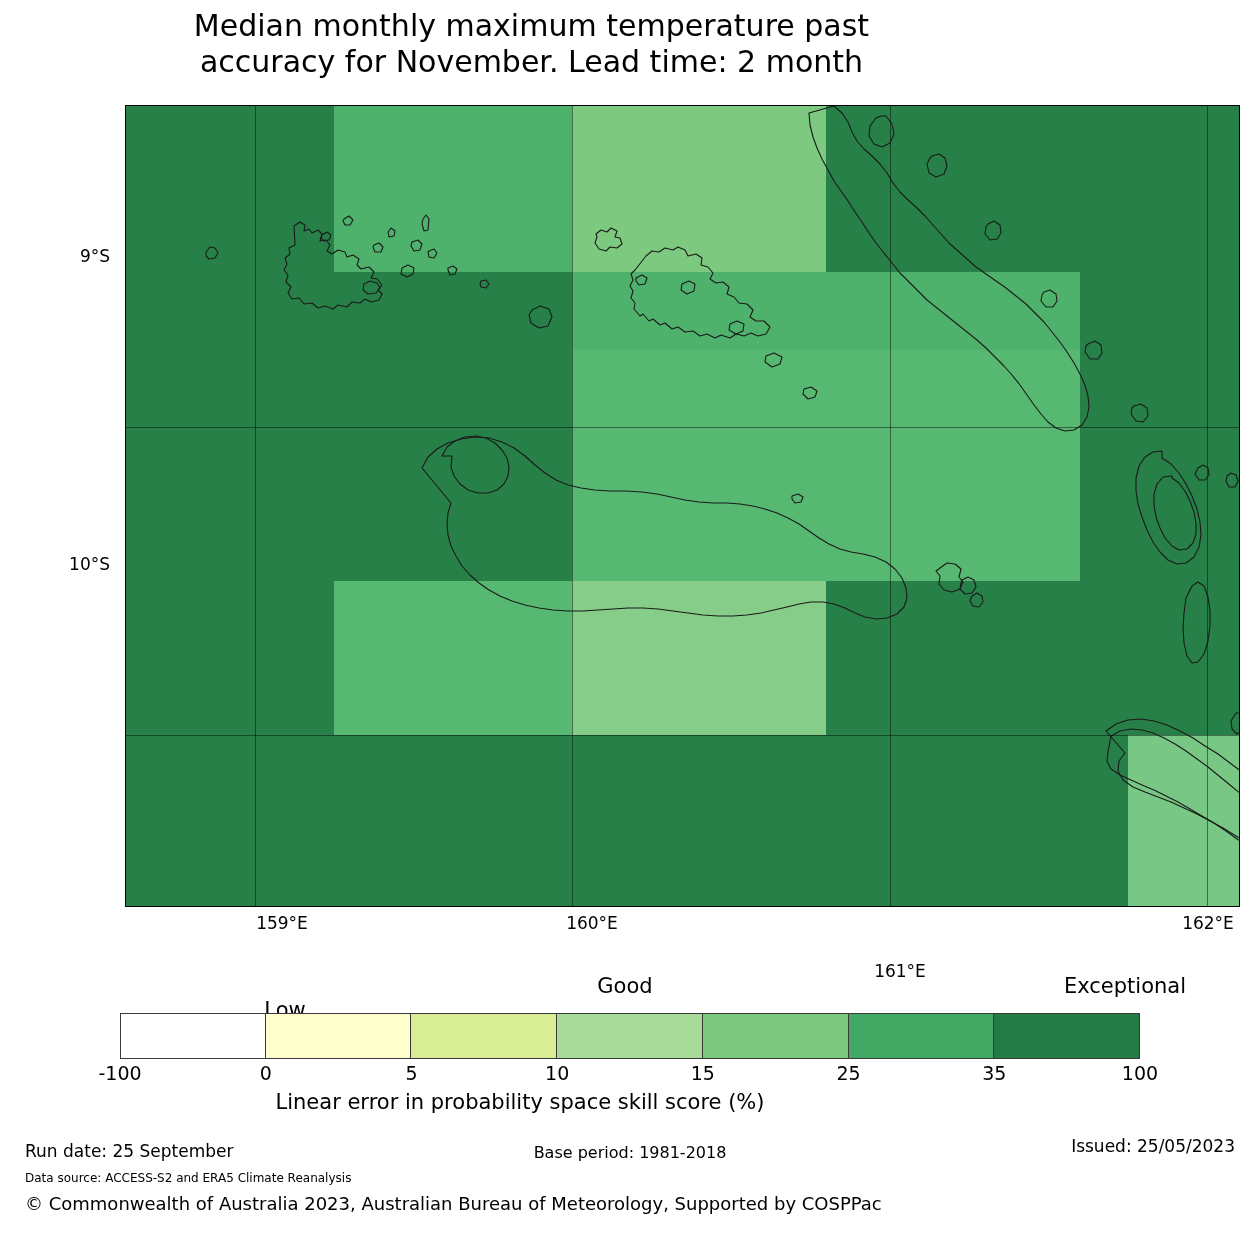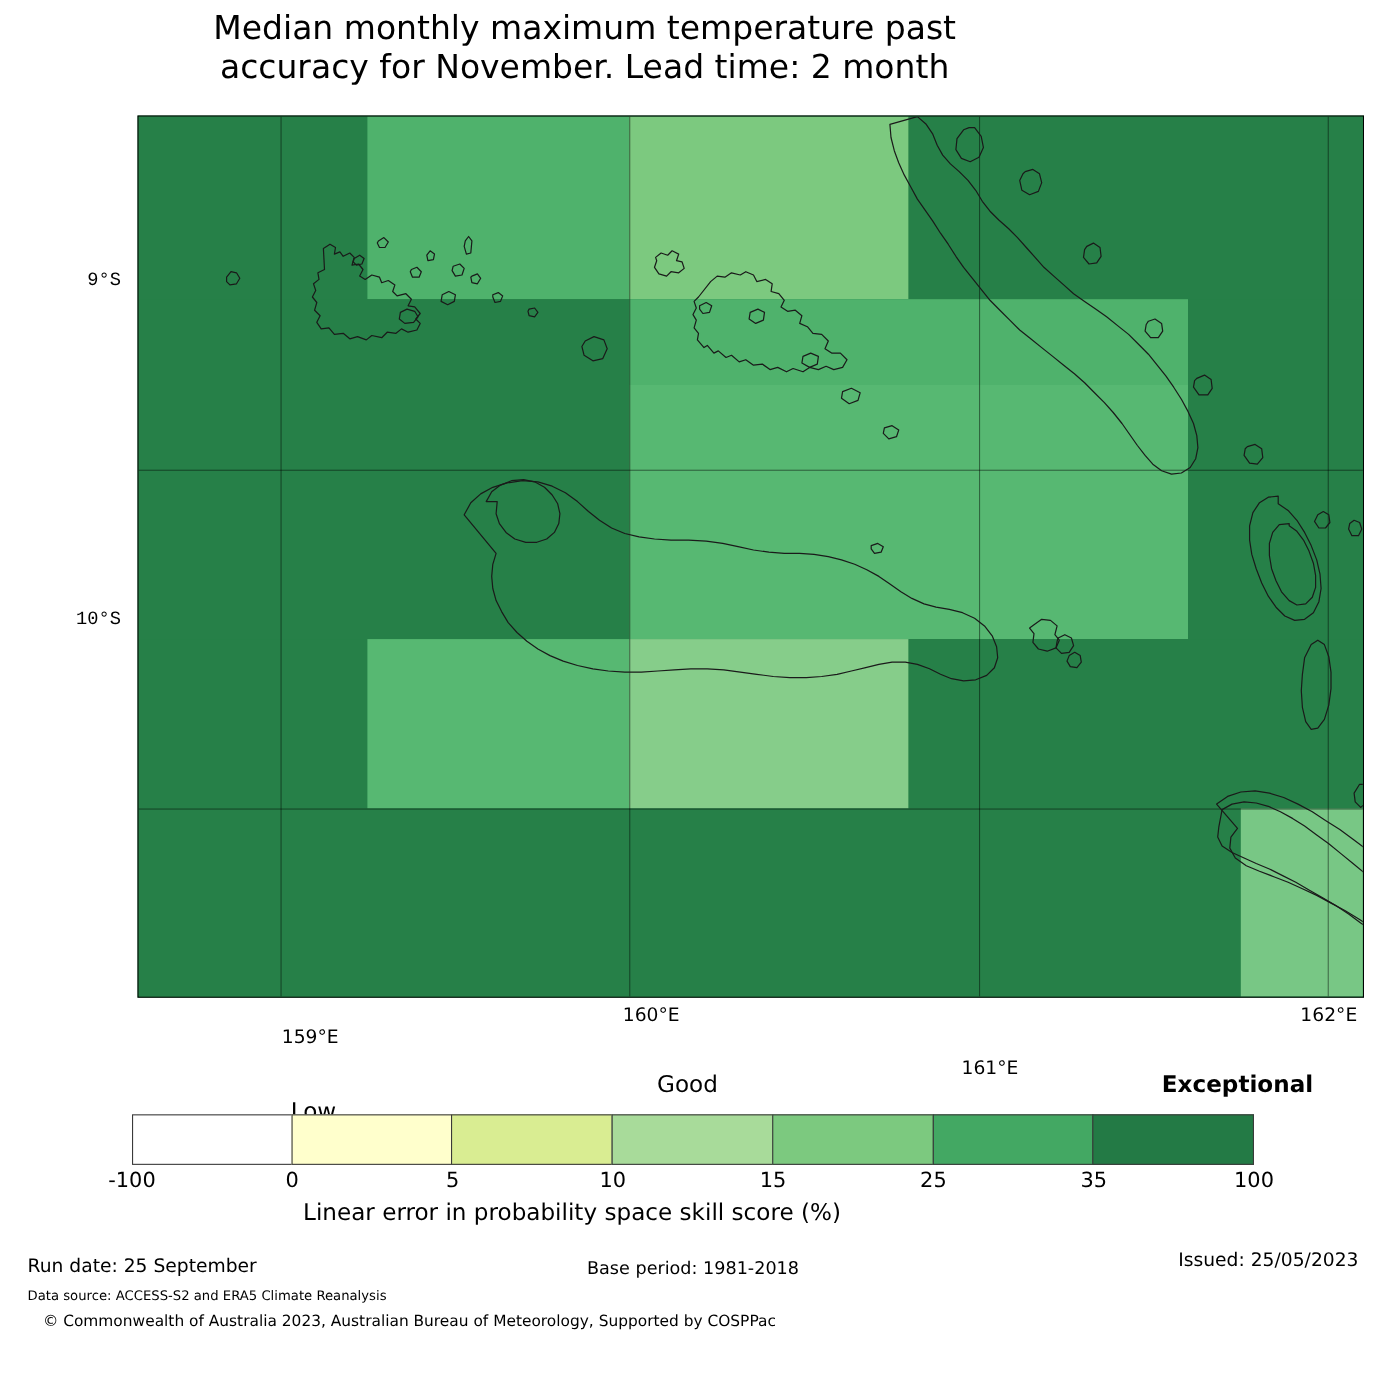--- a/index.html
+++ b/index.html
@@ -32,52 +32,52 @@
     box-sizing:content-box;
   }
   .cell{position:absolute;}
   .gridline-h{position:absolute;left:0;width:100%;height:1px;background:rgba(0,0,0,0.45);}
   .gridline-v{position:absolute;top:0;width:1px;height:100%;background:rgba(0,0,0,0.45);}
   .coast{position:absolute;left:0;top:0;width:1113px;height:800px;}
   .coast path,.coast polyline{fill:none;stroke:#1a1a1a;stroke-width:1.1;
     stroke-linejoin:round;stroke-linecap:round;vector-effect:non-scaling-stroke;}
 
   
-  .ytick{position:absolute;text-align:right;font-size:17px;width:110px;font-family:Liberation Mono, monospace;}
+  .ytick{position:absolute;text-align:right;font-size:17px;width:110px;}
   .xtick{position:absolute;text-align:center;font-size:17px;width:120px;}
 
   
   .cbar-wrap{position:absolute;left:120px;top:1013px;width:1020px;height:46px;}
   .cbar-seg{position:absolute;top:0;height:46px;border:1px solid #3a3a3a;
     box-sizing:border-box;margin-left:-1px;}
   .cbar-seg:first-child{margin-left:0;}
   .cbar-tick{position:absolute;top:1062px;font-size:19px;text-align:center;width:120px;}
   .cbar-cat{position:absolute;font-size:21px;text-align:center;width:260px;}
   .cbar-axislabel{position:absolute;left:0;top:1090px;width:1040px;text-align:center;font-size:21px;}
 
   
   .f-run{position:absolute;left:25px;top:1141px;font-size:17px;}
   .f-base{position:absolute;left:0;top:1143px;width:1260px;text-align:center;font-size:16px;}
   .f-issued{position:absolute;right:25px;top:1136px;font-size:17px;text-align:right;}
   .f-src{position:absolute;left:25px;top:1171px;font-size:12px;}
-  .f-copy{position:absolute;left:25px;top:1193px;font-size:14px;margin-left:14px;}
+  .f-copy{position:absolute;left:25px;top:1193px;font-size:18px;}
   .f-shape{position:absolute;left:25px;top:1219px;font-size:11.5px;line-height:15px;width:1215px;}
 </style>
 </head>
 <body>
 
 <div id="page">
 
   <div class="title">Median monthly maximum temperature past
 accuracy for November. Lead time: 2 month</div>
 
   <div class="ytick" style="left:0;top:246px;">9°S</div>
   <div class="ytick" style="left:0;top:554px;">10°S</div>
 
-  <div class="xtick" style="left:222px;top:913px;margin-top:20px;">159°E</div>
+  <div class="xtick" style="left:222px;top:913px;">159°E</div>
   <div class="xtick" style="left:532px;top:913px;">160°E</div>
   <div class="xtick" style="left:840px;top:913px;margin-top:48px;">161°E</div>
   <div class="xtick" style="left:1148px;top:913px;">162°E</div>
 
   <div class="map-frame">
     <div id="cell-layer">
         <div class="cell" style="left: 0px; top: 0px; width: 128.606px; height: 166.474px; background: rgb(38, 128, 72);"></div>
         <div class="cell" style="left: 128.606px; top: 0px; width: 79.3866px; height: 166.474px; background: rgb(38, 128, 72);"></div>
         <div class="cell" style="left: 207.993px; top: 0px; width: 238.16px; height: 166.474px; background: rgb(79, 178, 108);"></div>
         <div class="cell" style="left: 446.153px; top: 0px; width: 254.037px; height: 166.474px; background: rgb(124, 201, 127);"></div>
@@ -188,21 +188,21 @@
       <path d="M1178,600 l4,-8 4,1 2,8 -2,8 -5,2 -4,-5 1,-6 z"></path>
       <path d="M1195,620 l4,-4 4,3 1,7 -4,5 -5,-2 -2,-5 z"></path>
       <path d="M1196,648 l5,-6 5,3 2,9 -2,10 -4,7 -5,-3 -2,-10 1,-10 z"></path>
       <path d="M1124,640 l8,-6 9,1 7,6 3,10 -1,11 -5,9 -8,4 -8,-3 -6,-8 -2,-11 3,-13 z"></path>
       <path d="M1128,648 l6,-4 7,1 5,6 1,8 -3,8 -6,4 -6,-3 -4,-7 0,-13 z"></path>
     </svg>
   </div>
 
   <div class="cbar-cat" style="left:155px;top:974px;margin-top:24px;">Low</div>
   <div class="cbar-cat" style="left:495px;top:974px;">Good</div>
-  <div class="cbar-cat" style="left:995px;top:974px;font-weight:bold;">Exceptional</div>
+  <div class="cbar-cat" style="left:995px;top:974px;">Exceptional</div>
 
   <div class="cbar-wrap" id="cbar">
       <div class="cbar-seg" style="left: 0px; width: 146.714px; background: rgb(255, 255, 255);"></div>
       <div class="cbar-seg" style="left: 145.714px; width: 146.714px; background: rgb(255, 255, 204);"></div>
       <div class="cbar-seg" style="left: 291.429px; width: 146.714px; background: rgb(217, 237, 146);"></div>
       <div class="cbar-seg" style="left: 437.143px; width: 146.714px; background: rgb(168, 219, 154);"></div>
       <div class="cbar-seg" style="left: 582.857px; width: 146.714px; background: rgb(124, 201, 127);"></div>
       <div class="cbar-seg" style="left: 728.571px; width: 146.714px; background: rgb(67, 168, 99);"></div>
       <div class="cbar-seg" style="left: 874.286px; width: 146.714px; background: rgb(35, 122, 69);"></div>
     </div>

